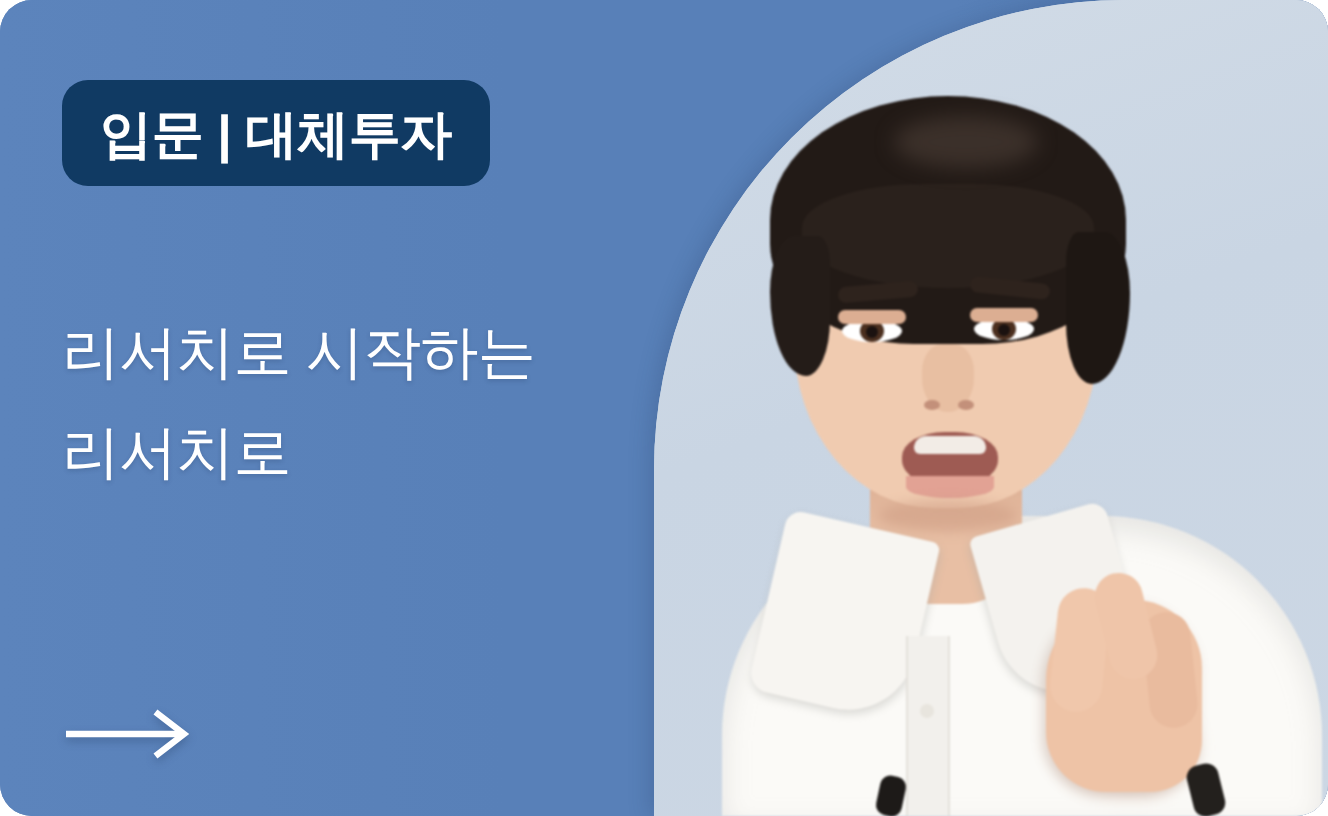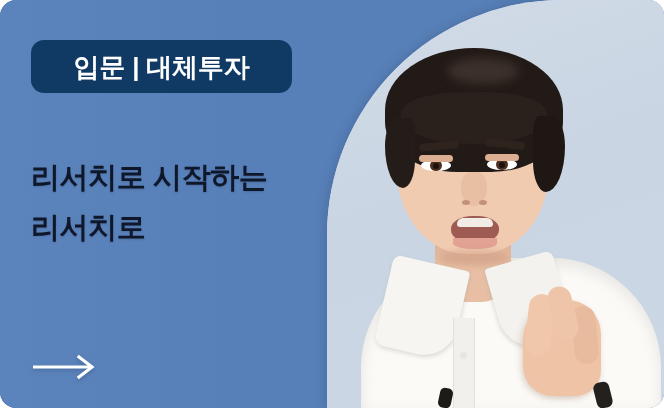--- a/index.html
+++ b/index.html
@@ -7,29 +7,29 @@
        font-family:"Liberation Sans","DejaVu Sans",sans-serif;}
 
   #card{position:relative;width:664px;height:408px;overflow:hidden;
         border-radius:16px;background:#5880b8;}
 
   
   #bg-shade{position:absolute;left:0;top:0;width:664px;height:408px;
             background:linear-gradient(90deg,#5c84bc 0%,#5880b8 38%,#5880b8 72%,#4d75ac 96%,#45689c 100%);}
 
   
-  #badge{position:absolute;left:31px;top:40px;width:261px;height:53px;
+  #badge{position:absolute;left:31px;top:40px;width:214px;height:53px;
          background:#103a63;border-radius:13px;
          display:flex;align-items:center;justify-content:center;}
   #badge-text{color:#ffffff;font-size:26px;font-weight:700;letter-spacing:-0.2px;
               white-space:nowrap;line-height:1;}
 
   
   #headline{position:absolute;left:31px;top:152px;width:300px;}
-  .headline-line{color:#0f172a;font-size:29px;font-weight:700;line-height:50px;
+  .headline-line{color:#ffffff;font-size:29px;font-weight:400;line-height:50px;
                  letter-spacing:-0.4px;white-space:nowrap;
                  text-shadow:0 1px 2px rgba(30,55,95,.25);}
 
   
   #arrow-link{position:absolute;left:31px;top:345px;width:70px;height:44px;
               display:flex;align-items:center;}
   #arrow-icon{filter:drop-shadow(0 2px 2px rgba(35,60,100,.35));}
 
   
   #photo-panel{position:absolute;left:327px;top:0;width:337px;height:408px;

